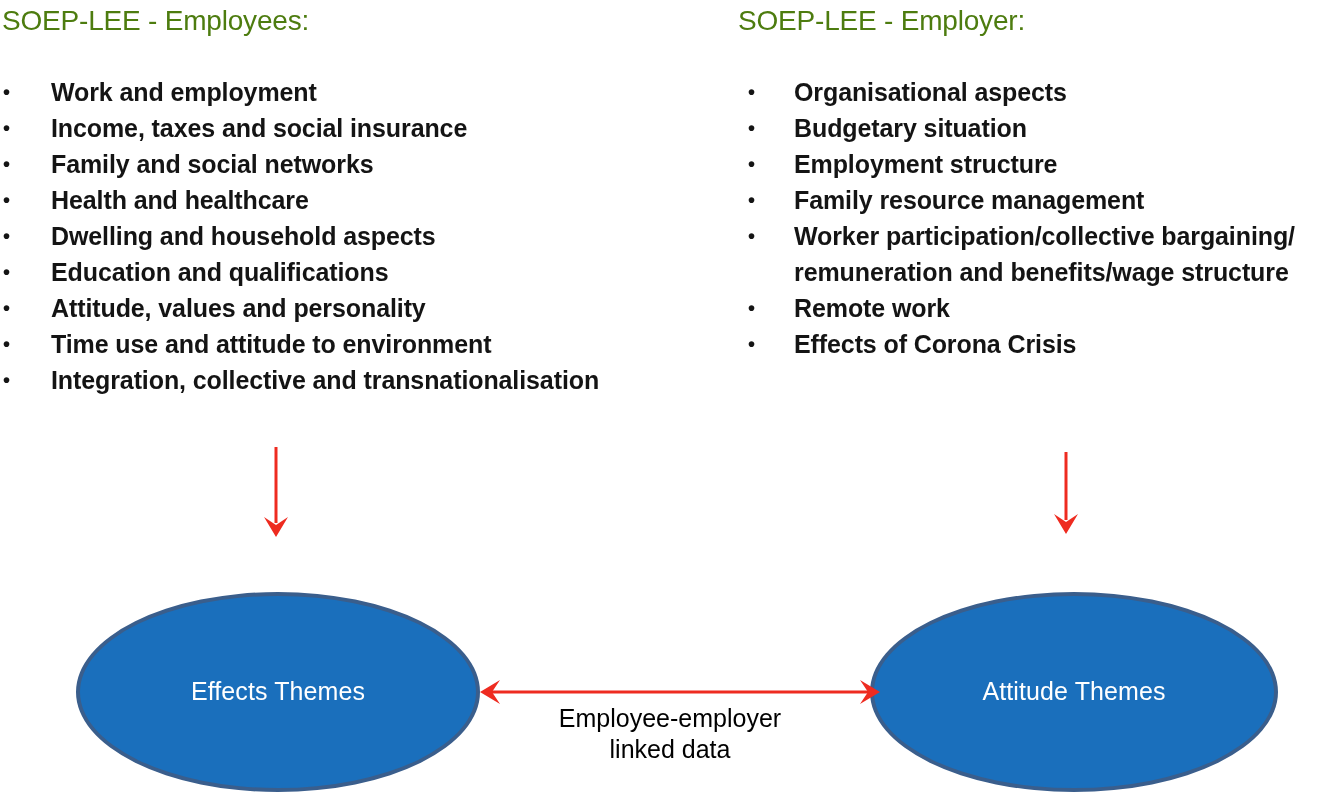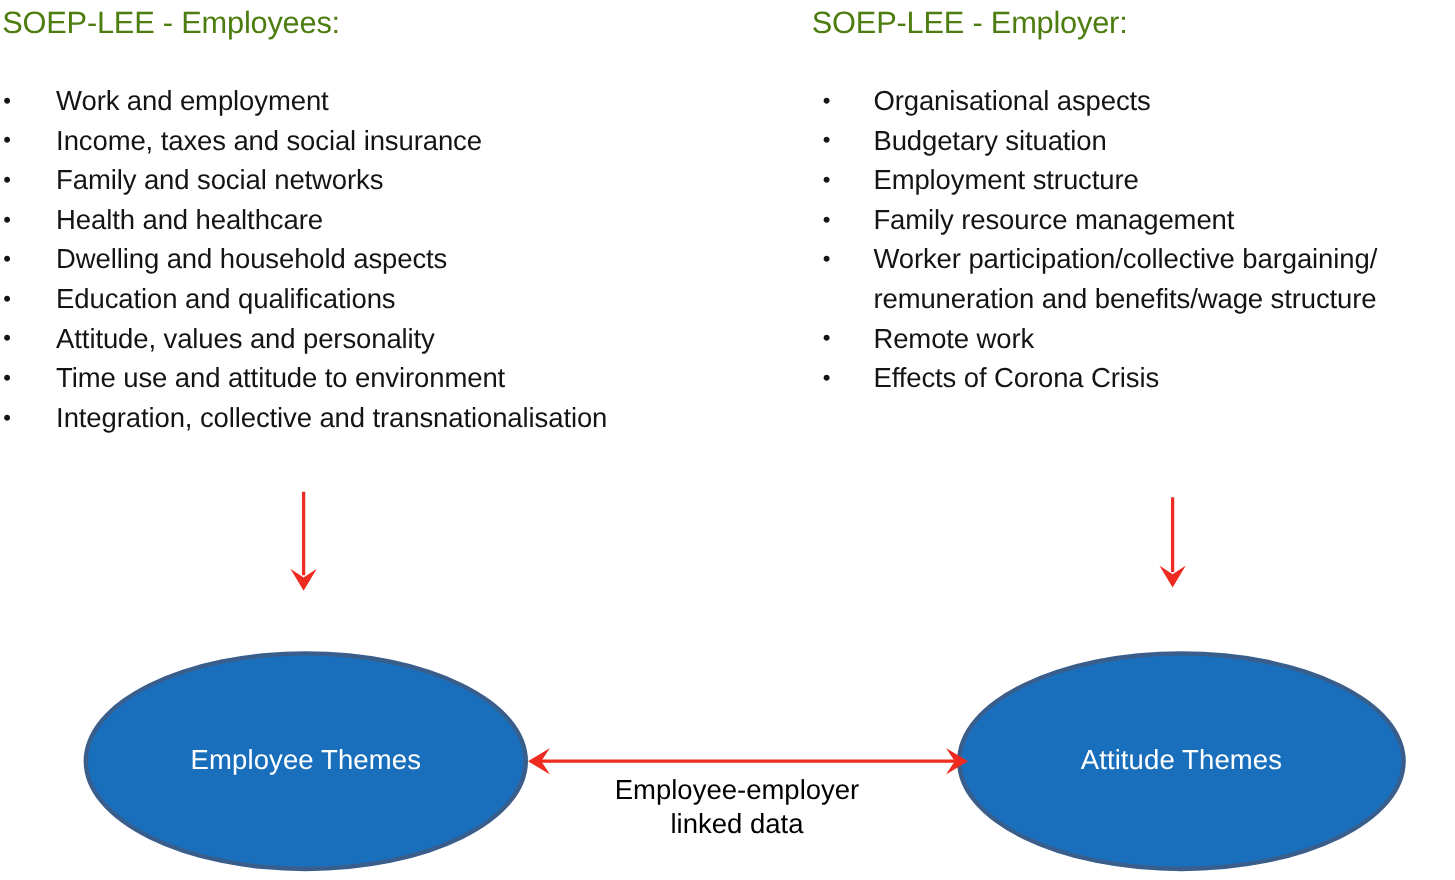--- a/index.html
+++ b/index.html
@@ -43,20 +43,21 @@
   #list-employees { left: 0px;   top: 74px; width: 700px; }
   #list-employer  { left: 744px; top: 74px; width: 579px; }
 
   .bullet-item {
     position: relative;
     padding-left: 51px;
     font-size: 25px;
     line-height: 36px;
     color: #141414;
     letter-spacing: -0.1px;
+    font-weight: bold;
   }
   #list-employer .bullet-item { padding-left: 50px; }
 
   .bullet-item::before {
     content: "\2022";
     position: absolute;
     left: 3px;
     top: 0;
     font-size: 20px;
     line-height: 36px;
@@ -160,21 +161,21 @@
     <line x1="20" y1="2" x2="20" y2="78" stroke="#ee2b20" stroke-width="3"></line>
     <path d="M8 72 L20 92 L32 72 L20 80 Z" fill="#ee2b20"></path>
   </svg>
 
   <svg class="v-arrow" id="arrow-down-right" viewBox="0 0 40 100">
     <line x1="20" y1="2" x2="20" y2="70" stroke="#ee2b20" stroke-width="3"></line>
     <path d="M8 64 L20 84 L32 64 L20 72 Z" fill="#ee2b20"></path>
   </svg>
 
   <div class="theme-ellipse" id="ellipse-employee">
-    <span class="ellipse-label">Employee Themes</span>
+    <span class="ellipse-label">Effects Themes</span>
   </div>
 
   <div class="theme-ellipse" id="ellipse-employer">
     <span class="ellipse-label">Attitude Themes</span>
   </div>
 
   <svg id="arrow-link" viewBox="0 0 420 42">
     <line x1="20" y1="20" x2="400" y2="20" stroke="#ee2b20" stroke-width="3"></line>
     <path d="M30 8 L10 20 L30 32 L22 20 Z" fill="#ee2b20"></path>
     <path d="M390 8 L410 20 L390 32 L398 20 Z" fill="#ee2b20"></path>

